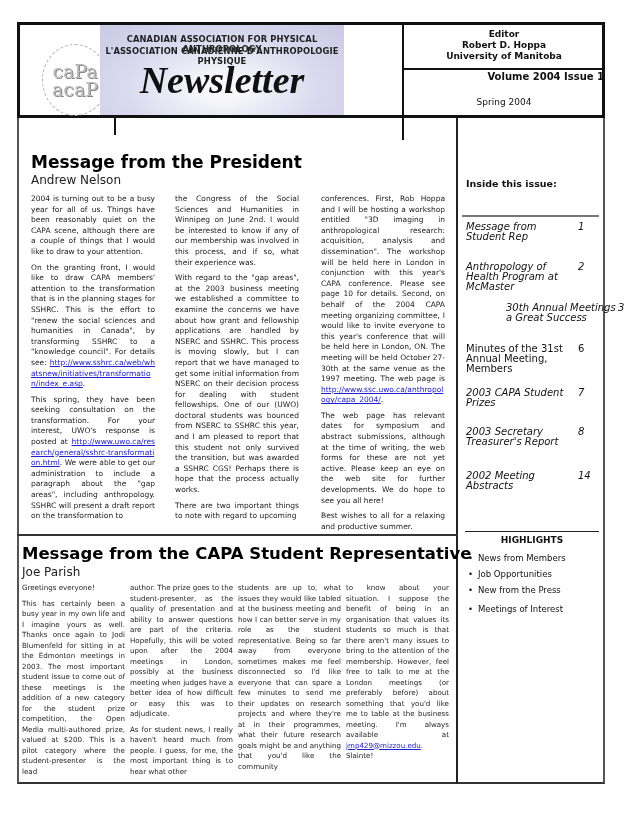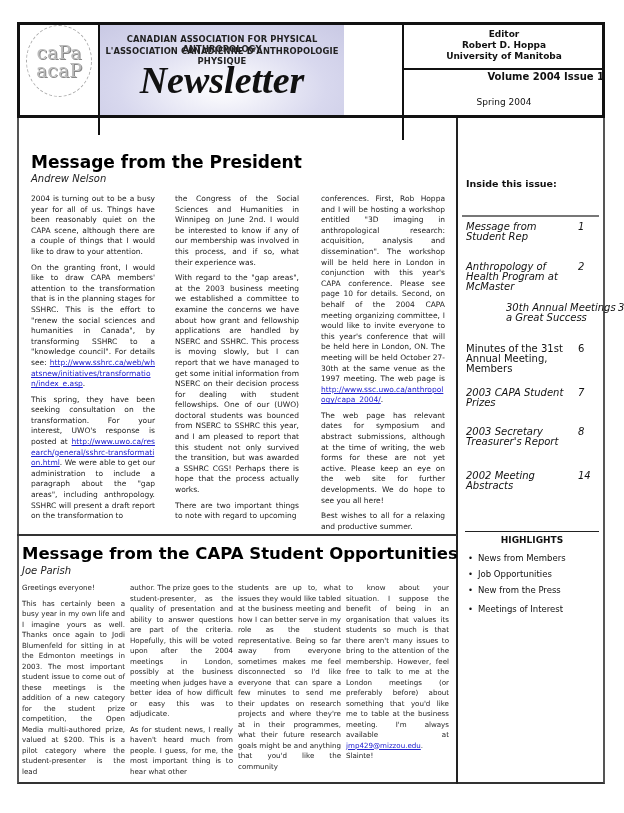--- a/index.html
+++ b/index.html
@@ -1,35 +1,35 @@
 <!DOCTYPE html>
 <html><head>
 <meta charset="utf-8">
 <style>
   html, body { margin:0; padding:0; background:#fff; }
   body { width:624px; height:813px; position:relative; overflow:hidden; font-family:"DejaVu Sans", sans-serif; color:#111; }
   .abs { position:absolute; }
   
   .mast { left:17px; top:22px; width:588px; height:96px; border:3px solid #111; box-sizing:border-box; background:#fff; }
-  .logo-cell { left:0; top:0; width:78px; height:110px; border-right:2px solid #111; display:flex; justify-content:center; }
+  .logo-cell { left:16px; top:0; width:78px; height:110px; border-right:2px solid #111; display:flex; align-items:center; justify-content:center; }
   .logo { width:64px; height:70px; border-radius:50%; border:1px dashed #aaa; display:flex; flex-direction:column; align-items:center; justify-content:center; color:#bbb; font-family:"DejaVu Serif", serif; font-size:19px; line-height:18px; text-shadow:1px 1px 0 #888; }
   .title-cell { left:80px; top:0; width:244px; height:90px; background:radial-gradient(ellipse at 50% 70%, #ffffff 0%, #d8d8ee 60%, #c9c9e4 100%); }
   .org1, .org2 { width:100%; text-align:center; font-size:8.4px; font-weight:bold; letter-spacing:0.1px; color:#222; }
   .org1 { top:9px; } .org2 { top:21px; }
   .nl { width:100%; top:33px; text-align:center; font-family:"Liberation Serif", serif; font-style:italic; font-weight:bold; font-size:38px; color:#111; }
   .right-cell { left:382px; top:0; width:200px; height:115px; border-left:2px solid #111; }
   .editor-box { left:0; top:0; width:100%; height:45px; border-bottom:2px solid #111; text-align:center; font-size:9px; font-weight:bold; line-height:11px; padding-top:4px; box-sizing:border-box; }
   .vol { left:0; top:46px; width:100%; text-align:right; font-weight:bold; font-size:10px; }
   .season { left:0; top:72px; width:100%; text-align:center; font-size:9px; }
   
   .frame { left:17px; top:118px; width:588px; height:666px; border-left:2px solid #555; border-right:2px solid #555; border-bottom:2px solid #333; box-sizing:border-box; }
   .sidebar-line { left:456px; top:118px; height:666px; border-left:2px solid #222; }
   .pres-bottom { left:17px; top:534px; width:440px; border-top:2px solid #333; }
   h1 { margin:0; font-size:17px; font-weight:bold; color:#000; }
-  .byline { font-size:10px; font-style:italic; color:#222; }
+  .byline { font-size:12px; color:#222; }
   .col { font-size:7.5px; line-height:10.6px; text-align:justify; color:#222; }
   .col p { margin:0 0 5px 0; }
   .col a { color:#2020d0; text-decoration:underline; }
   
   .inside-title { left:466px; top:178px; font-size:9.5px; font-weight:bold; }
   .inside-rule { left:462px; top:215px; width:137px; border-top:2px solid #777; }
   .toc { left:466px; width:135px; font-size:10px; font-style:italic; line-height:10px; }
   .toc .lbl { display:inline-block; width:112px; vertical-align:top; }
   .toc .pg { display:inline-block; width:18px; text-align:left; vertical-align:top; }
   .hl-rule { left:465px; top:531px; width:134px; border-top:1.5px solid #222; }
@@ -103,21 +103,21 @@
 <div class="abs hl-rule"></div>
 <div class="abs hl-title">HIGHLIGHTS</div>
 <ul class="abs hl-list">
   <li>News from Members</li>
   <li>Job Opportunities</li>
   <li>New from the Press</li>
   <li style="margin-top:3px;">Meetings of Interest</li>
 </ul>
 
 <div class="stud">
-<h1 class="abs" style="left:22px;top:544px;font-size:16.5px;">Message from the CAPA Student Opportunities</h1>
+<h1 class="abs" style="left:22px;top:544px;font-size:16.5px;">Message from the CAPA Student Representative</h1>
 <div class="abs byline" style="left:22px;top:565px;">Joe Parish</div>
 
 <div class="abs col" style="left:22px;top:583px;width:103px;">
   <p>Greetings everyone!</p>
   <p>This has certainly been a busy year in my own life and I imagine yours as well. Thanks once again to Jodi Blumenfeld for sitting in at the Edmonton meetings in 2003. The most important student issue to come out of these meetings is the addition of a new category for the student prize competition, the Open Media multi-authored prize, valued at $200. This is a pilot category where the student-presenter is the lead</p>
 </div>
 <div class="abs col" style="left:130px;top:583px;width:103px;">
   <p>author. The prize goes to the student-presenter, as the quality of presentation and ability to answer questions are part of the criteria. Hopefully, this will be voted upon after the 2004 meetings in London, possibly at the business meeting when judges have a better idea of how difficult or easy this was to adjudicate.</p>
   <p>As for student news, I really haven't heard much from people. I guess, for me, the most important thing is to hear what other</p>
 </div>

